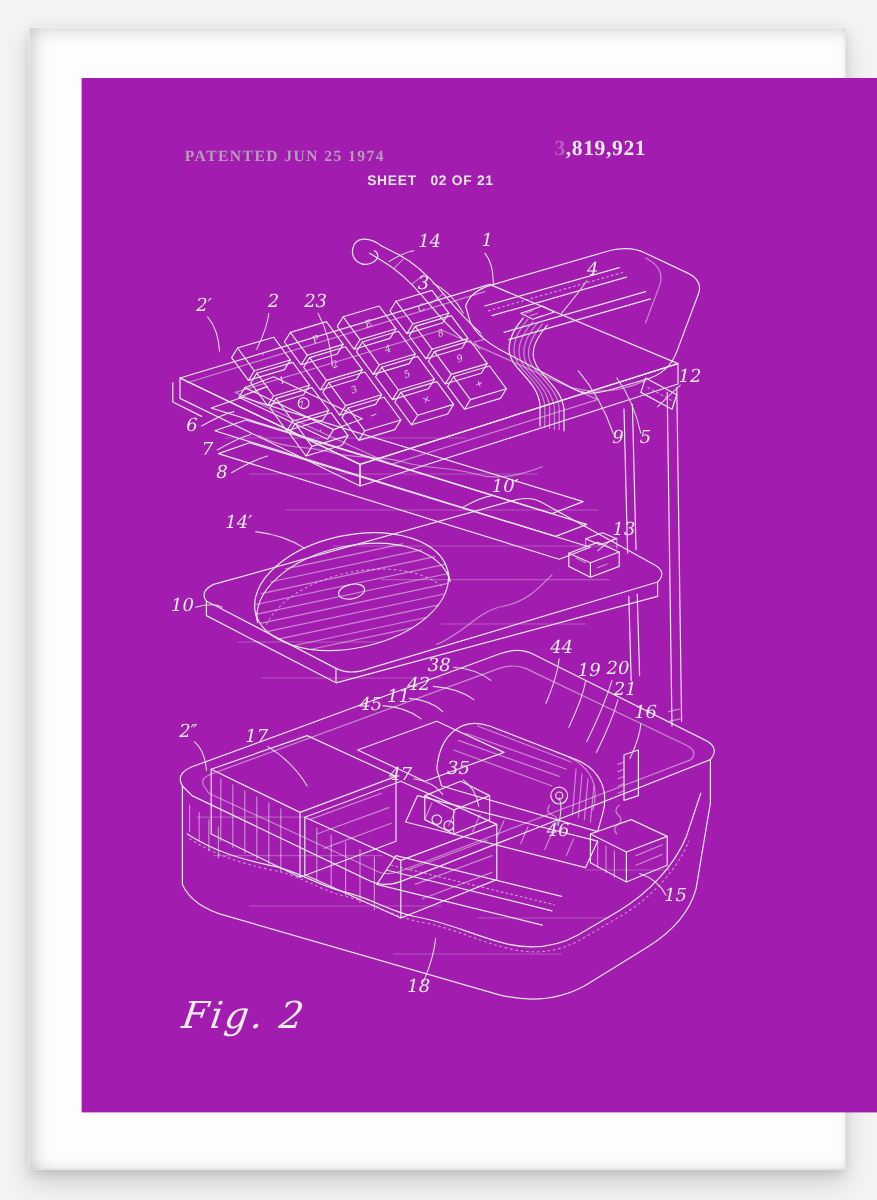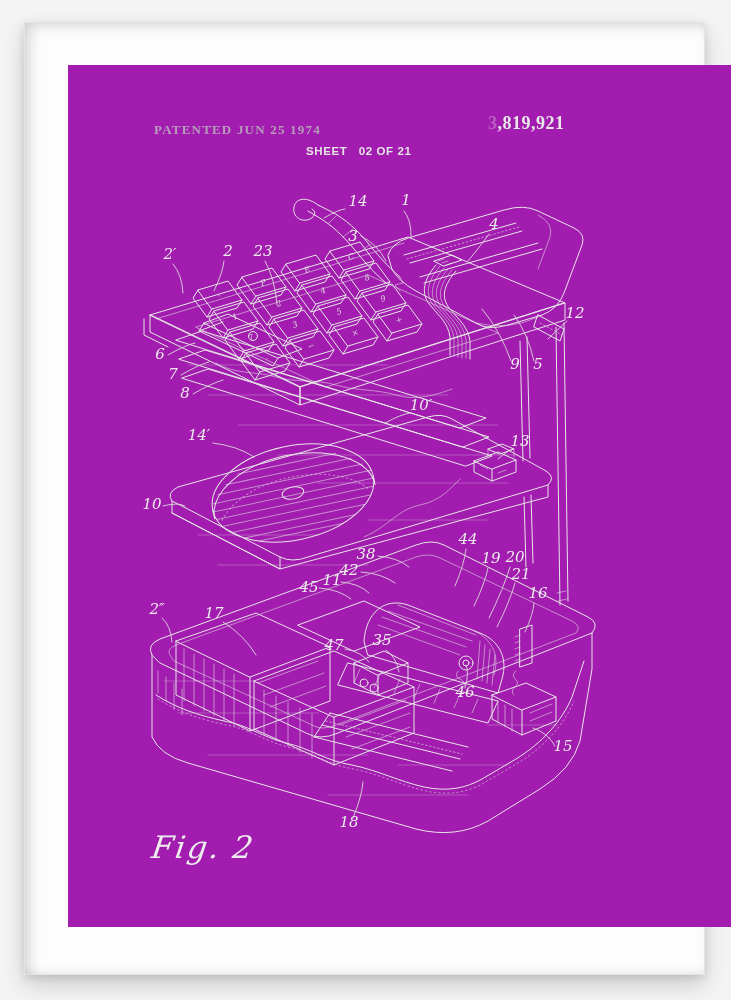--- a/index.html
+++ b/index.html
@@ -7,21 +7,21 @@
          font-family:"Liberation Sans",sans-serif;}
   .frame{position:absolute;left:24px;top:22px;width:681px;height:953px;background:#fdfdfd;
          border:1px solid #e4e4e4;box-sizing:border-box;
          box-shadow:0 10px 22px rgba(0,0,0,.16),0 3px 8px rgba(0,0,0,.10);}
   .frame::before{content:'';position:absolute;inset:0;pointer-events:none;
          box-shadow:inset 10px 8px 16px -8px rgba(0,0,0,.22),inset -4px -8px 12px -9px rgba(0,0,0,.14);}
   .poster{position:absolute;left:43px;top:42px;width:696px;height:862px;background:#a21caf;overflow:hidden;}
   .hdr{position:absolute;color:#e8e8e8;white-space:pre;}
   .patented{left:86px;top:57px;font:700 13px "Liberation Serif",serif;letter-spacing:1.2px;
          color:#bdbdbd;opacity:.8;filter:blur(.3px);}
-  .patnum{left:394px;top:48px;font:600 18px "Liberation Serif",serif;letter-spacing:.5px;color:#e9e9e9;margin-left:26px;}
+  .patnum{left:394px;top:48px;font:600 18px "Liberation Serif",serif;letter-spacing:.5px;color:#e9e9e9;}
   .patnum .faded{opacity:.32;}
   .sheet{left:238px;top:80px;font:700 11.5px "Liberation Sans",sans-serif;letter-spacing:.6px;color:#e4e4e4;text-align:right;}
   .figcap{position:absolute;left:84px;top:764px;font:italic 31px "DejaVu Serif",serif;
          color:#ededed;transform:skewX(-8deg);letter-spacing:2px;}
   svg.draw{position:absolute;left:0;top:0;}
   svg.draw path,svg.draw line,svg.draw ellipse,svg.draw circle,svg.draw rect{
          stroke:#e6e6e6;fill:none;stroke-width:1;stroke-linecap:round;stroke-linejoin:round;}
   svg .f{fill:#060606;}
   svg .tk{stroke-width:1.4;}
   svg .th{stroke-width:.7;opacity:.55;}

